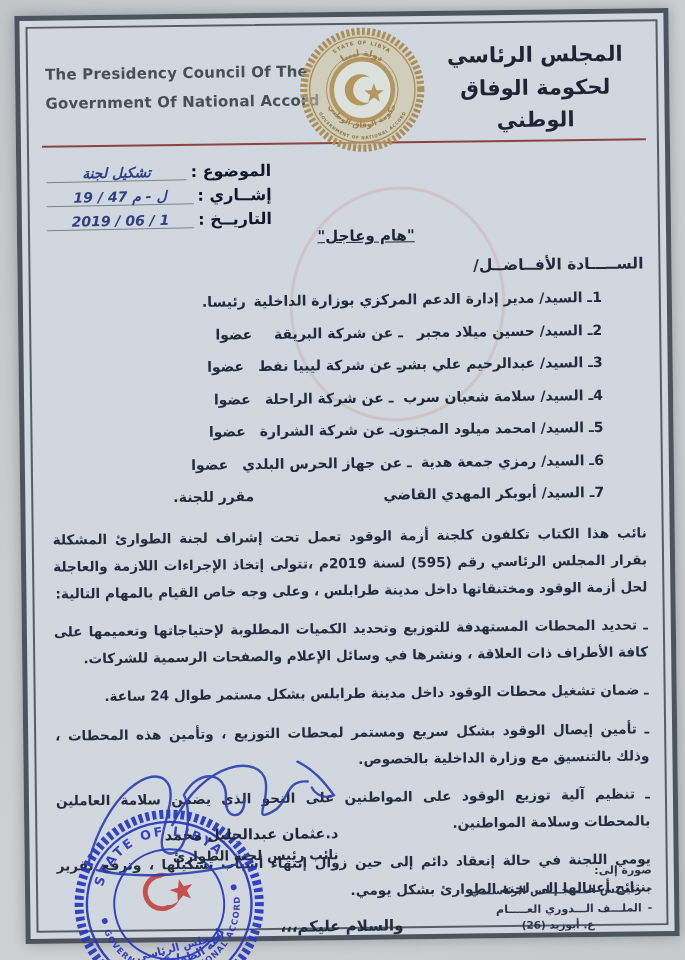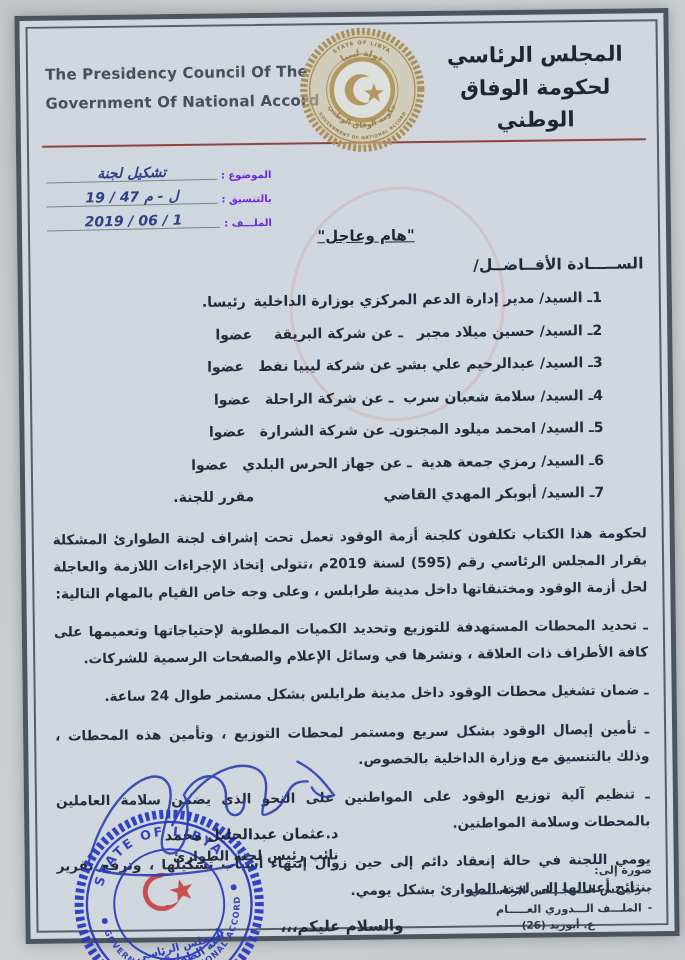--- a/index.html
+++ b/index.html
@@ -33,21 +33,21 @@
   }
   .seal { position:absolute; left:258px; top:-4px; width:130px; height:130px; z-index:3; }
   .red-line {
     position:absolute; left:2px; right:2px; top:113px; height:2px;
     background:#8f4340; z-index:1;
   }
 
   
   .meta { position:absolute; left:6px; top:126px; width:225px; direction:rtl; }
   .meta-row { display:flex; align-items:flex-end; height:24px; }
-  .meta-label { font-size:10px; font-weight:bold; color:#6d28d9; white-space:nowrap; }
+  .meta-label { font-size:16px; font-weight:bold; color:#0f172a; white-space:nowrap; }
   .meta-value {
     flex:1; margin-right:4px; border-bottom:1.2px solid #79828f;
     text-align:center; font-size:14px; font-weight:bold; font-style:italic;
     color:#2e4086; white-space:nowrap; transform:rotate(-.5deg);
   }
   .ltr { direction:ltr; unicode-bidi:embed; }
 
   
   .letter { position:absolute; left:8px; right:6px; top:198px; direction:rtl; }
   .urgent {
@@ -137,25 +137,25 @@
     </div>
 
     <div class="red-line"></div>
 
     <div class="meta">
       <div class="meta-row">
         <span class="meta-label">الموضوع :</span>
         <span class="meta-value">تشكيل لجنة</span>
       </div>
       <div class="meta-row">
-        <span class="meta-label">بالتنسيق :</span>
+        <span class="meta-label">إشــاري :</span>
         <span class="meta-value ltr">ل - م 47 / 19</span>
       </div>
       <div class="meta-row">
-        <span class="meta-label">الملـــف :</span>
+        <span class="meta-label">التاريــخ :</span>
         <span class="meta-value ltr">2019 / 06 / 1</span>
       </div>
     </div>
 
     <div class="ghost-stamp"></div>
 
     <div class="letter">
       <div class="urgent">"هام وعاجل"</div>
       <div class="salutation">الســـــادة الأفــاضــل/</div>
 
@@ -190,21 +190,21 @@
           <span class="m-entity">ـ عن جهاز الحرس البلدي</span>
           <span class="m-role">عضوا</span>
         </div>
         <div class="member">
           <span class="m-name">7ـ السيد/ أبوبكر المهدي القاضي</span>
           <span class="m-entity"></span>
           <span class="m-role">مقرر للجنة.</span>
         </div>
       </div>
 
-      <div class="para"><span class="lead">لحكومة</span><span> هذا الكتاب تكلفون كلجنة أزمة الوقود تعمل تحت إشراف لجنة الطوارئ المشكلة بقرار المجلس الرئاسي رقم (595) لسنة 2019م ،تتولى إتخاذ الإجراءات اللازمة والعاجلة لحل أزمة الوقود ومختنقاتها داخل مدينة طرابلس ، وعلى وجه خاص القيام بالمهام التالية:</span></div>
+      <div class="para"><span class="lead">نائب</span><span> هذا الكتاب تكلفون كلجنة أزمة الوقود تعمل تحت إشراف لجنة الطوارئ المشكلة بقرار المجلس الرئاسي رقم (595) لسنة 2019م ،تتولى إتخاذ الإجراءات اللازمة والعاجلة لحل أزمة الوقود ومختنقاتها داخل مدينة طرابلس ، وعلى وجه خاص القيام بالمهام التالية:</span></div>
 
       <div class="para">ـ تحديد المحطات المستهدفة للتوزيع وتحديد الكميات المطلوبة لإحتياجاتها وتعميمها على كافة الأطراف ذات العلاقة ، ونشرها في وسائل الإعلام والصفحات الرسمية للشركات.</div>
       <div class="para">ـ ضمان تشغيل محطات الوقود داخل مدينة طرابلس بشكل مستمر طوال 24 ساعة.</div>
       <div class="para">ـ تأمين إيصال الوقود بشكل سريع ومستمر لمحطات التوزيع ، وتأمين هذه المحطات ، وذلك بالتنسيق مع وزارة الداخلية بالخصوص.</div>
       <div class="para">ـ تنظيم آلية توزيع الوقود على المواطنين على النحو الذي يضمن سلامة العاملين بالمحطات وسلامة المواطنين.</div>
 
       <div class="para"><span class="lead">يومي</span><span> اللجنة في حالة إنعقاد دائم إلى حين زوال إنتهاء أسباب تشكيلها ، وترفع تقرير بنتائج أعمالها إلى لجنة الطوارئ بشكل يومي.</span></div>
 
       <div class="closing">والسلام عليكم،،،</div>
     </div>

